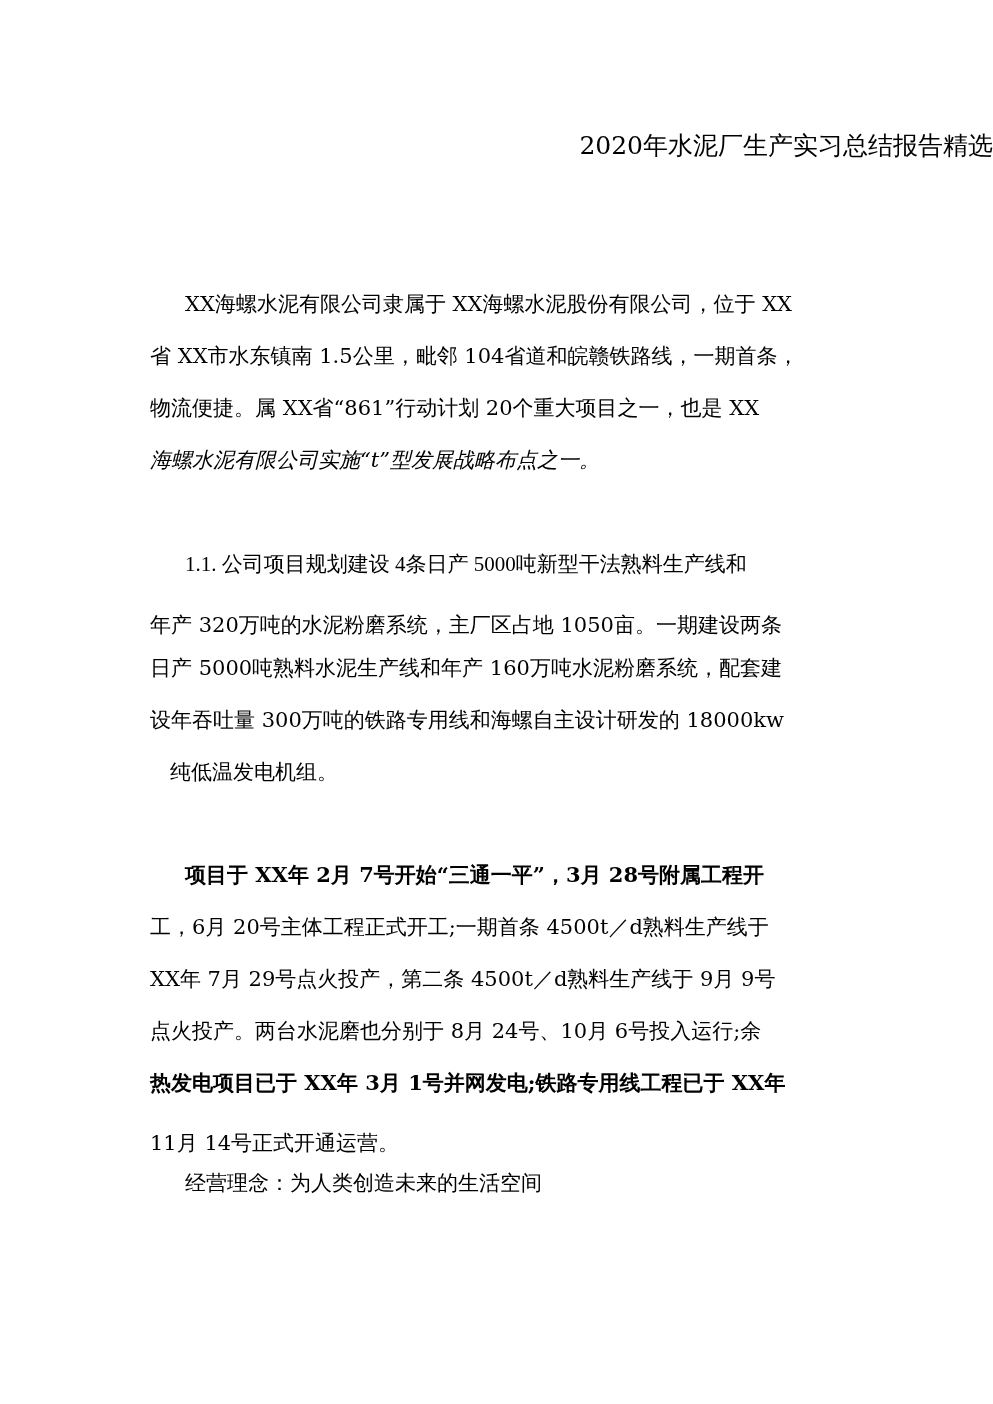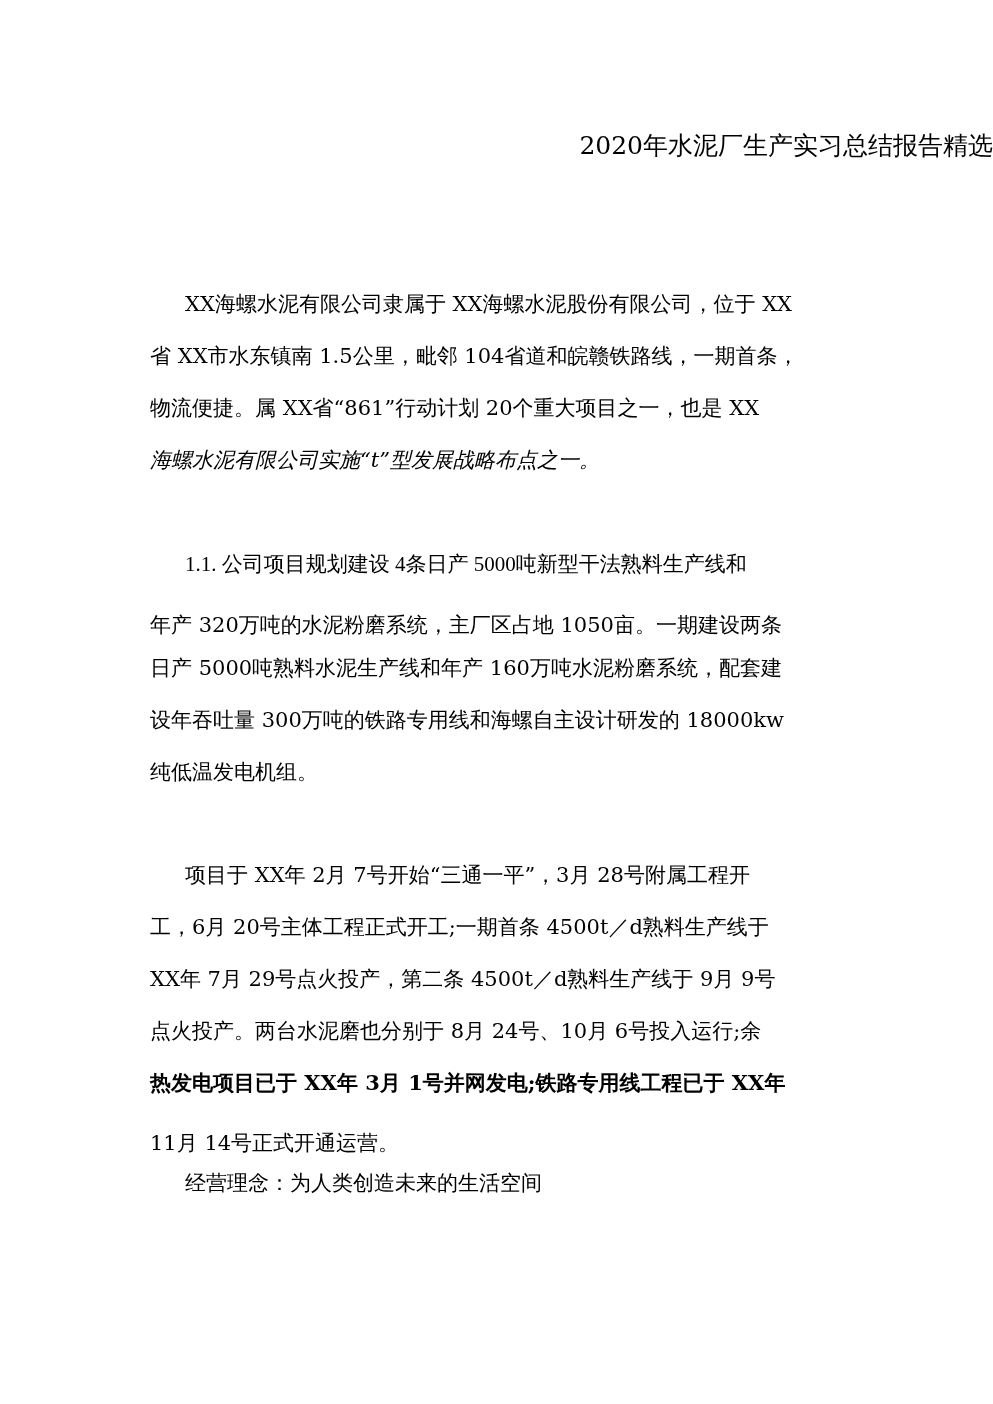--- a/index.html
+++ b/index.html
@@ -60,25 +60,25 @@
     <p class="line" style="top:341px;">省 XX市水东镇南 1.5公里，毗邻 104省道和皖赣铁路线，一期首条，</p>
     <p class="line" style="top:393px;">物流便捷。属 XX省“861”行动计划 20个重大项目之一，也是 XX</p>
     <p class="line" style="top:445px;font-style:italic;">海螺水泥有限公司实施“t”型发展战略布点之一。</p>
   </div>
 
   <div>
     <p class="line indent" style="top:549px;font-family:Liberation Serif, serif;">1.1.  公司项目规划建设 4条日产 5000吨新型干法熟料生产线和</p>
     <p class="line" style="top:601px;margin-top:9px;">年产 320万吨的水泥粉磨系统，主厂区占地 1050亩。一期建设两条</p>
     <p class="line" style="top:653px;">日产 5000吨熟料水泥生产线和年产 160万吨水泥粉磨系统，配套建</p>
     <p class="line" style="top:705px;">设年吞吐量 300万吨的铁路专用线和海螺自主设计研发的 18000kw</p>
-    <p class="line" style="top:757px;">纯低温发电机组。</p>
+    <p class="line" style="top:757px;margin-left:20px;">纯低温发电机组。</p>
   </div>
 
   <div>
-    <p class="line indent" style="top:860px;">项目于 XX年 2月 7号开始“三通一平”，3月 28号附属工程开</p>
+    <p class="line indent" style="top:860px;font-weight:bold;">项目于 XX年 2月 7号开始“三通一平”，3月 28号附属工程开</p>
     <p class="line" style="top:912px;">工，6月 20号主体工程正式开工;一期首条 4500t／d熟料生产线于</p>
     <p class="line" style="top:964px;">XX年 7月 29号点火投产，第二条 4500t／d熟料生产线于 9月 9号</p>
     <p class="line" style="top:1016px;">点火投产。两台水泥磨也分别于 8月 24号、10月 6号投入运行;余</p>
     <p class="line" style="top:1068px;font-weight:bold;">热发电项目已于 XX年 3月 1号并网发电;铁路专用线工程已于 XX年</p>
     <p class="line" style="top:1120px;margin-top:8px;">11月 14号正式开通运营。</p>
   </div>
 
   <div>
     <p class="line indent" style="top:1168px;">经营理念：为人类创造未来的生活空间</p>
   </div>

